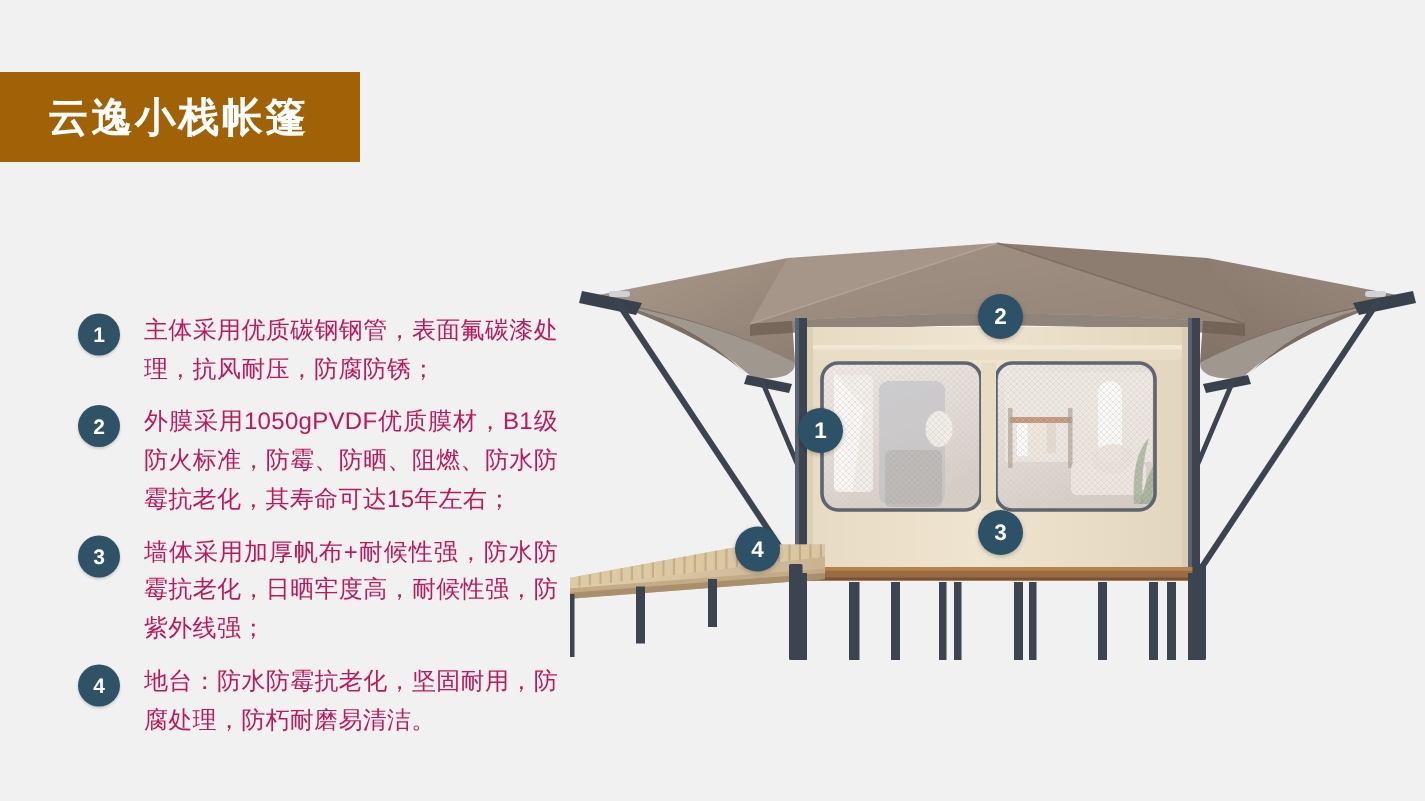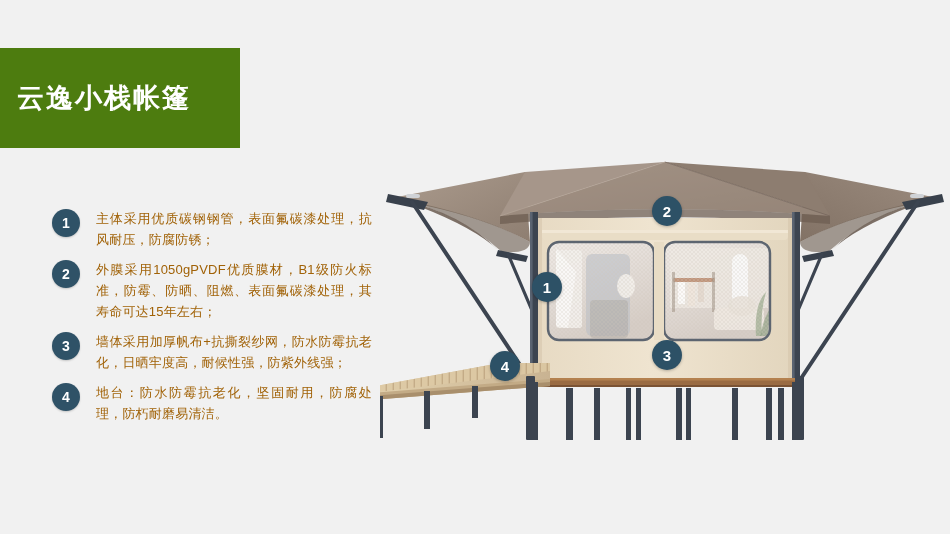--- a/index.html
+++ b/index.html
@@ -16,25 +16,25 @@
     overflow: hidden;
     position: relative;
   }
 
   
   .title-banner {
     position: absolute;
     left: 0;
     top: 48px;
     width: 240px;
-    height: 100px;
-    background: #4d7c0f;
+    height: 60px;
+    background: #a16207;
     display: flex;
     align-items: center;
-    padding-left: 17px;
+    padding-left: 32px;
   }
   .title-banner .title-text {
     color: #ffffff;
     font-size: 27px;
     font-weight: bold;
     letter-spacing: 2px;
     line-height: 1;
     white-space: nowrap;
   }
 
@@ -61,22 +61,22 @@
     font-weight: bold;
     display: flex;
     align-items: center;
     justify-content: center;
     margin-right: 16px;
     margin-top: 1px;
     box-shadow: 0 1px 2px rgba(0,0,0,0.18);
   }
   .feature-text {
     flex: 1 1 auto;
-    color: #a16207;
-    font-size: 13px;
+    color: #be185d;
+    font-size: 16px;
     line-height: 1.62;
     letter-spacing: 0.2px;
     text-align: justify;
   }
 
   
   .illustration {
     position: absolute;
     left: 380px;
     top: 150px;
@@ -114,26 +114,26 @@
 
 <div class="feature-list">
 
   <div class="feature-item">
     <div class="feature-badge">1</div>
     <div class="feature-text">主体采用优质碳钢钢管，表面氟碳漆处理，抗风耐压，防腐防锈；</div>
   </div>
 
   <div class="feature-item">
     <div class="feature-badge">2</div>
-    <div class="feature-text">外膜采用1050gPVDF优质膜材，B1级防火标准，防霉、防晒、阻燃、表面氟碳漆处理，其寿命可达15年左右；</div>
+    <div class="feature-text">外膜采用1050gPVDF优质膜材，B1级防火标准，防霉、防晒、阻燃、防水防霉抗老化，其寿命可达15年左右；</div>
   </div>
 
   <div class="feature-item">
     <div class="feature-badge">3</div>
-    <div class="feature-text">墙体采用加厚帆布+抗撕裂纱网，防水防霉抗老化，日晒牢度高，耐候性强，防紫外线强；</div>
+    <div class="feature-text">墙体采用加厚帆布+耐候性强，防水防霉抗老化，日晒牢度高，耐候性强，防紫外线强；</div>
   </div>
 
   <div class="feature-item">
     <div class="feature-badge">4</div>
     <div class="feature-text">地台：防水防霉抗老化，坚固耐用，防腐处理，防朽耐磨易清洁。</div>
   </div>
 
 </div>
 
 <div class="illustration">

